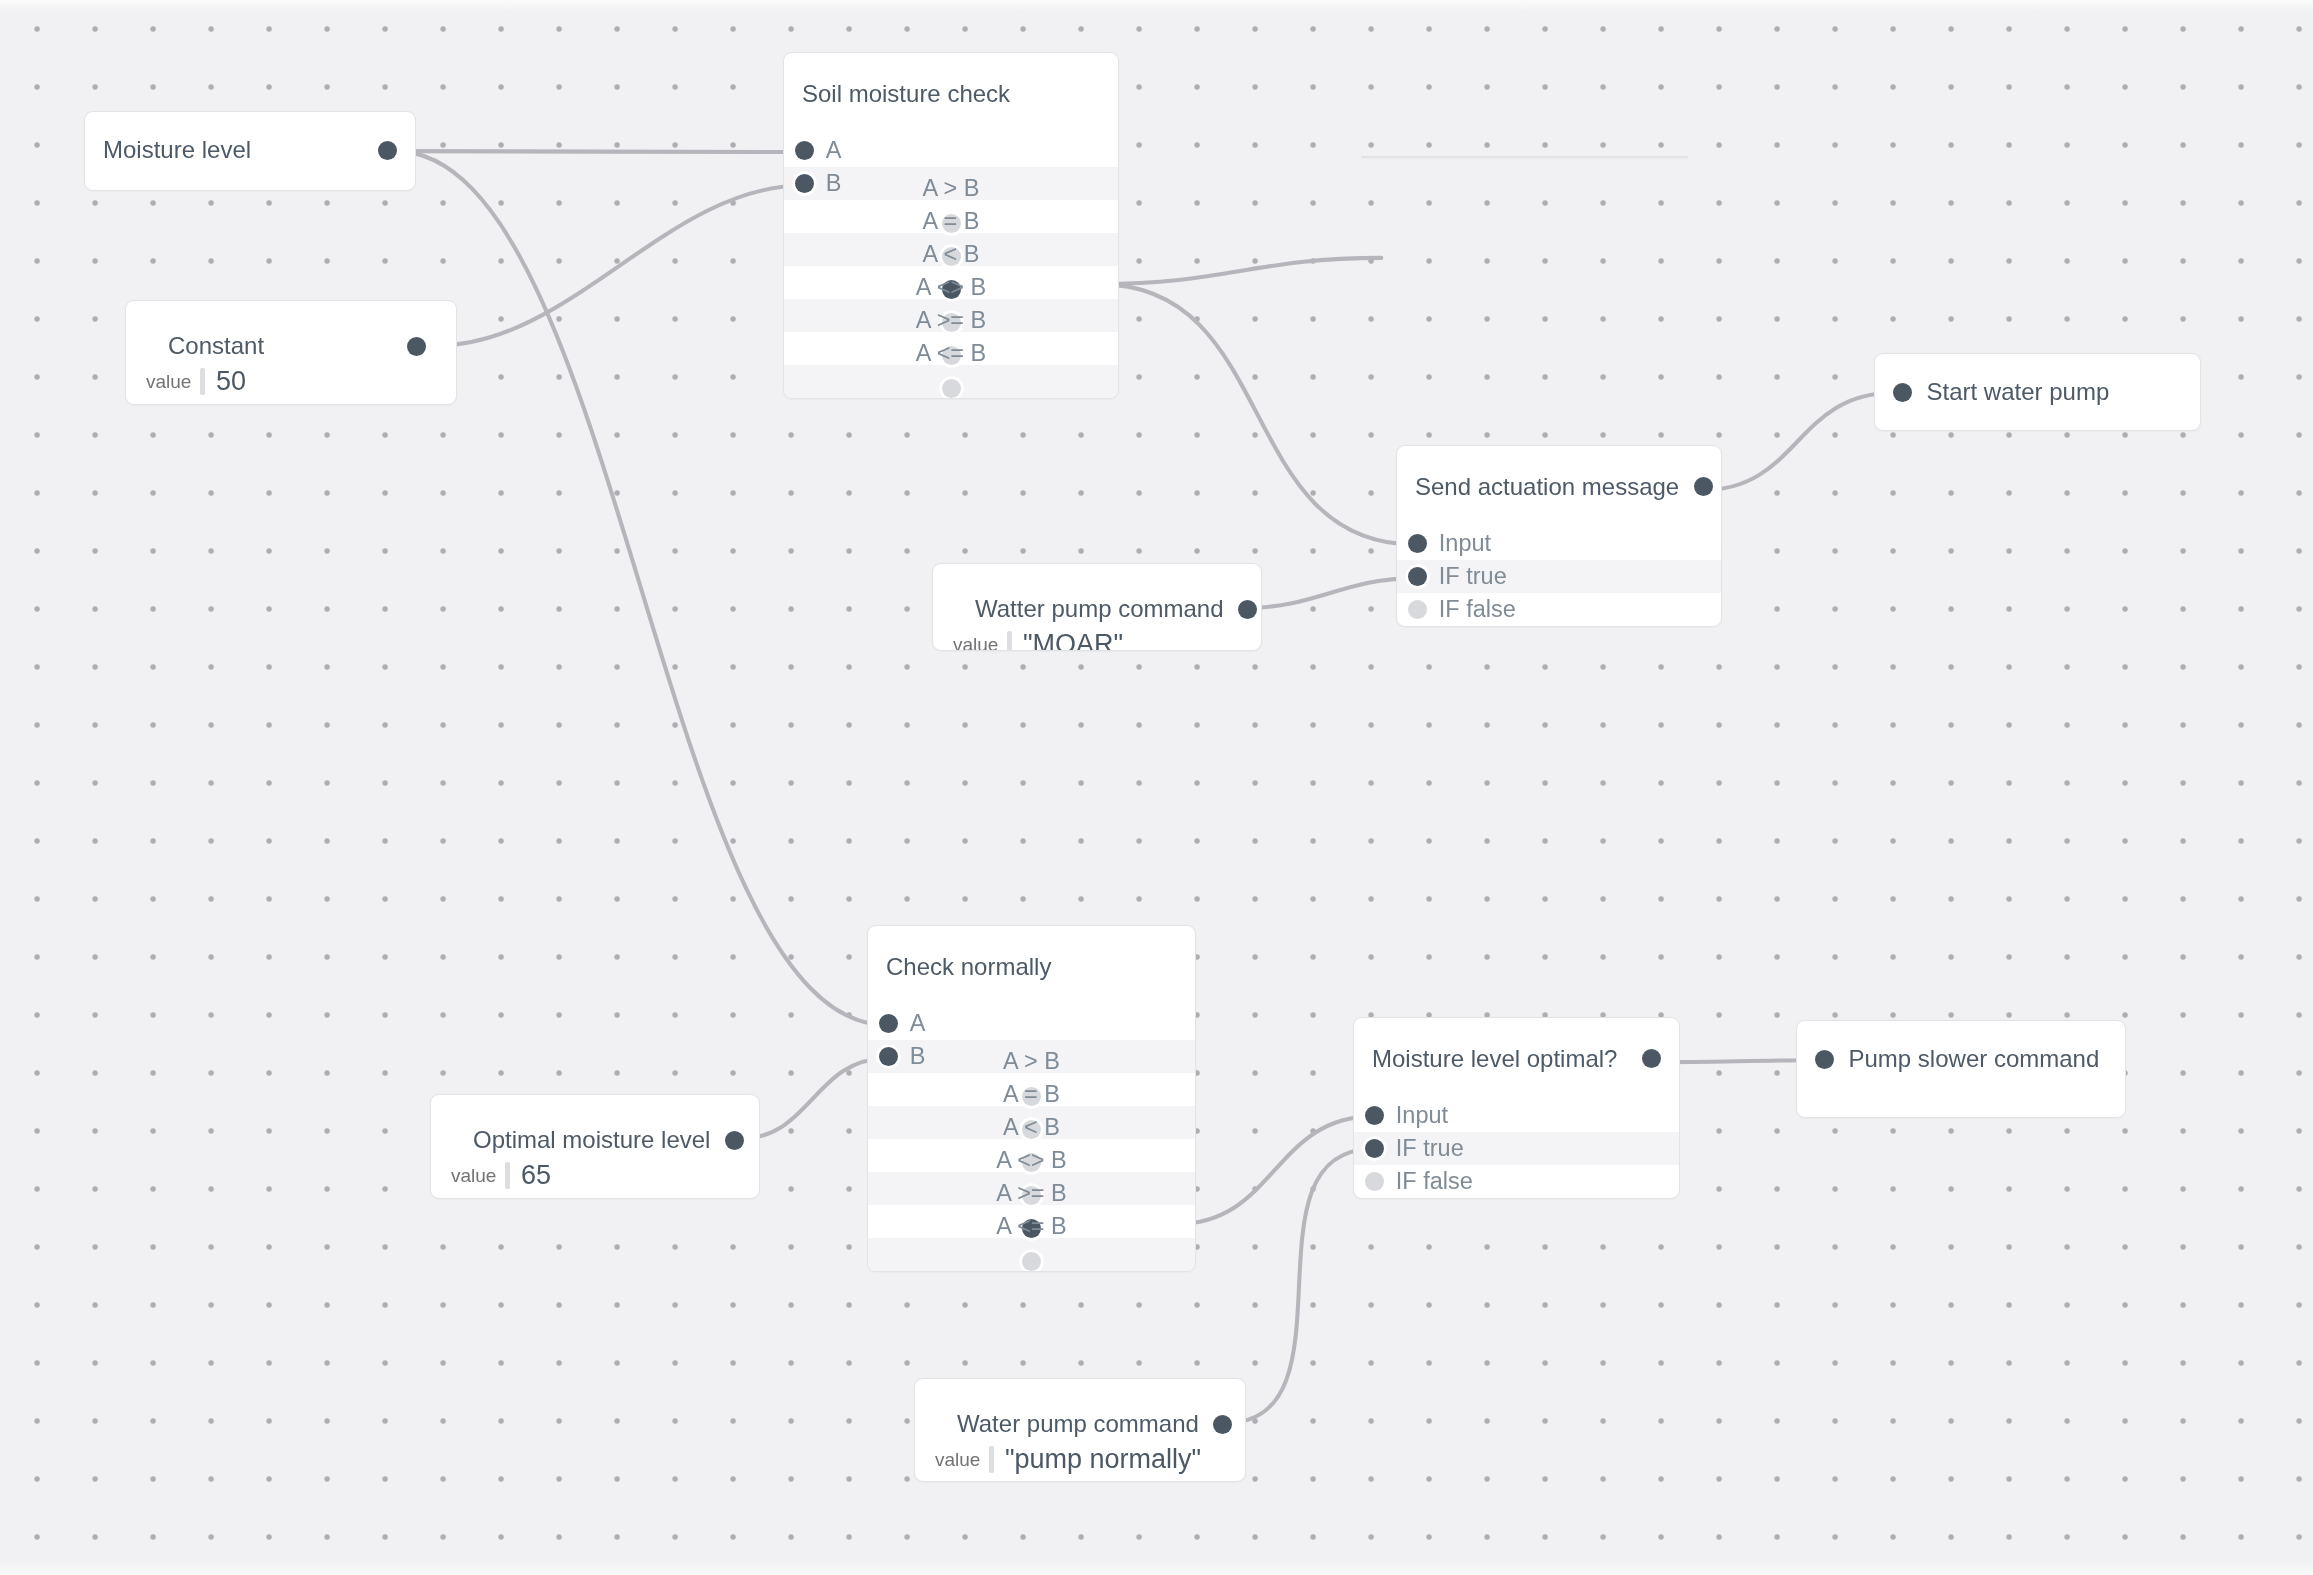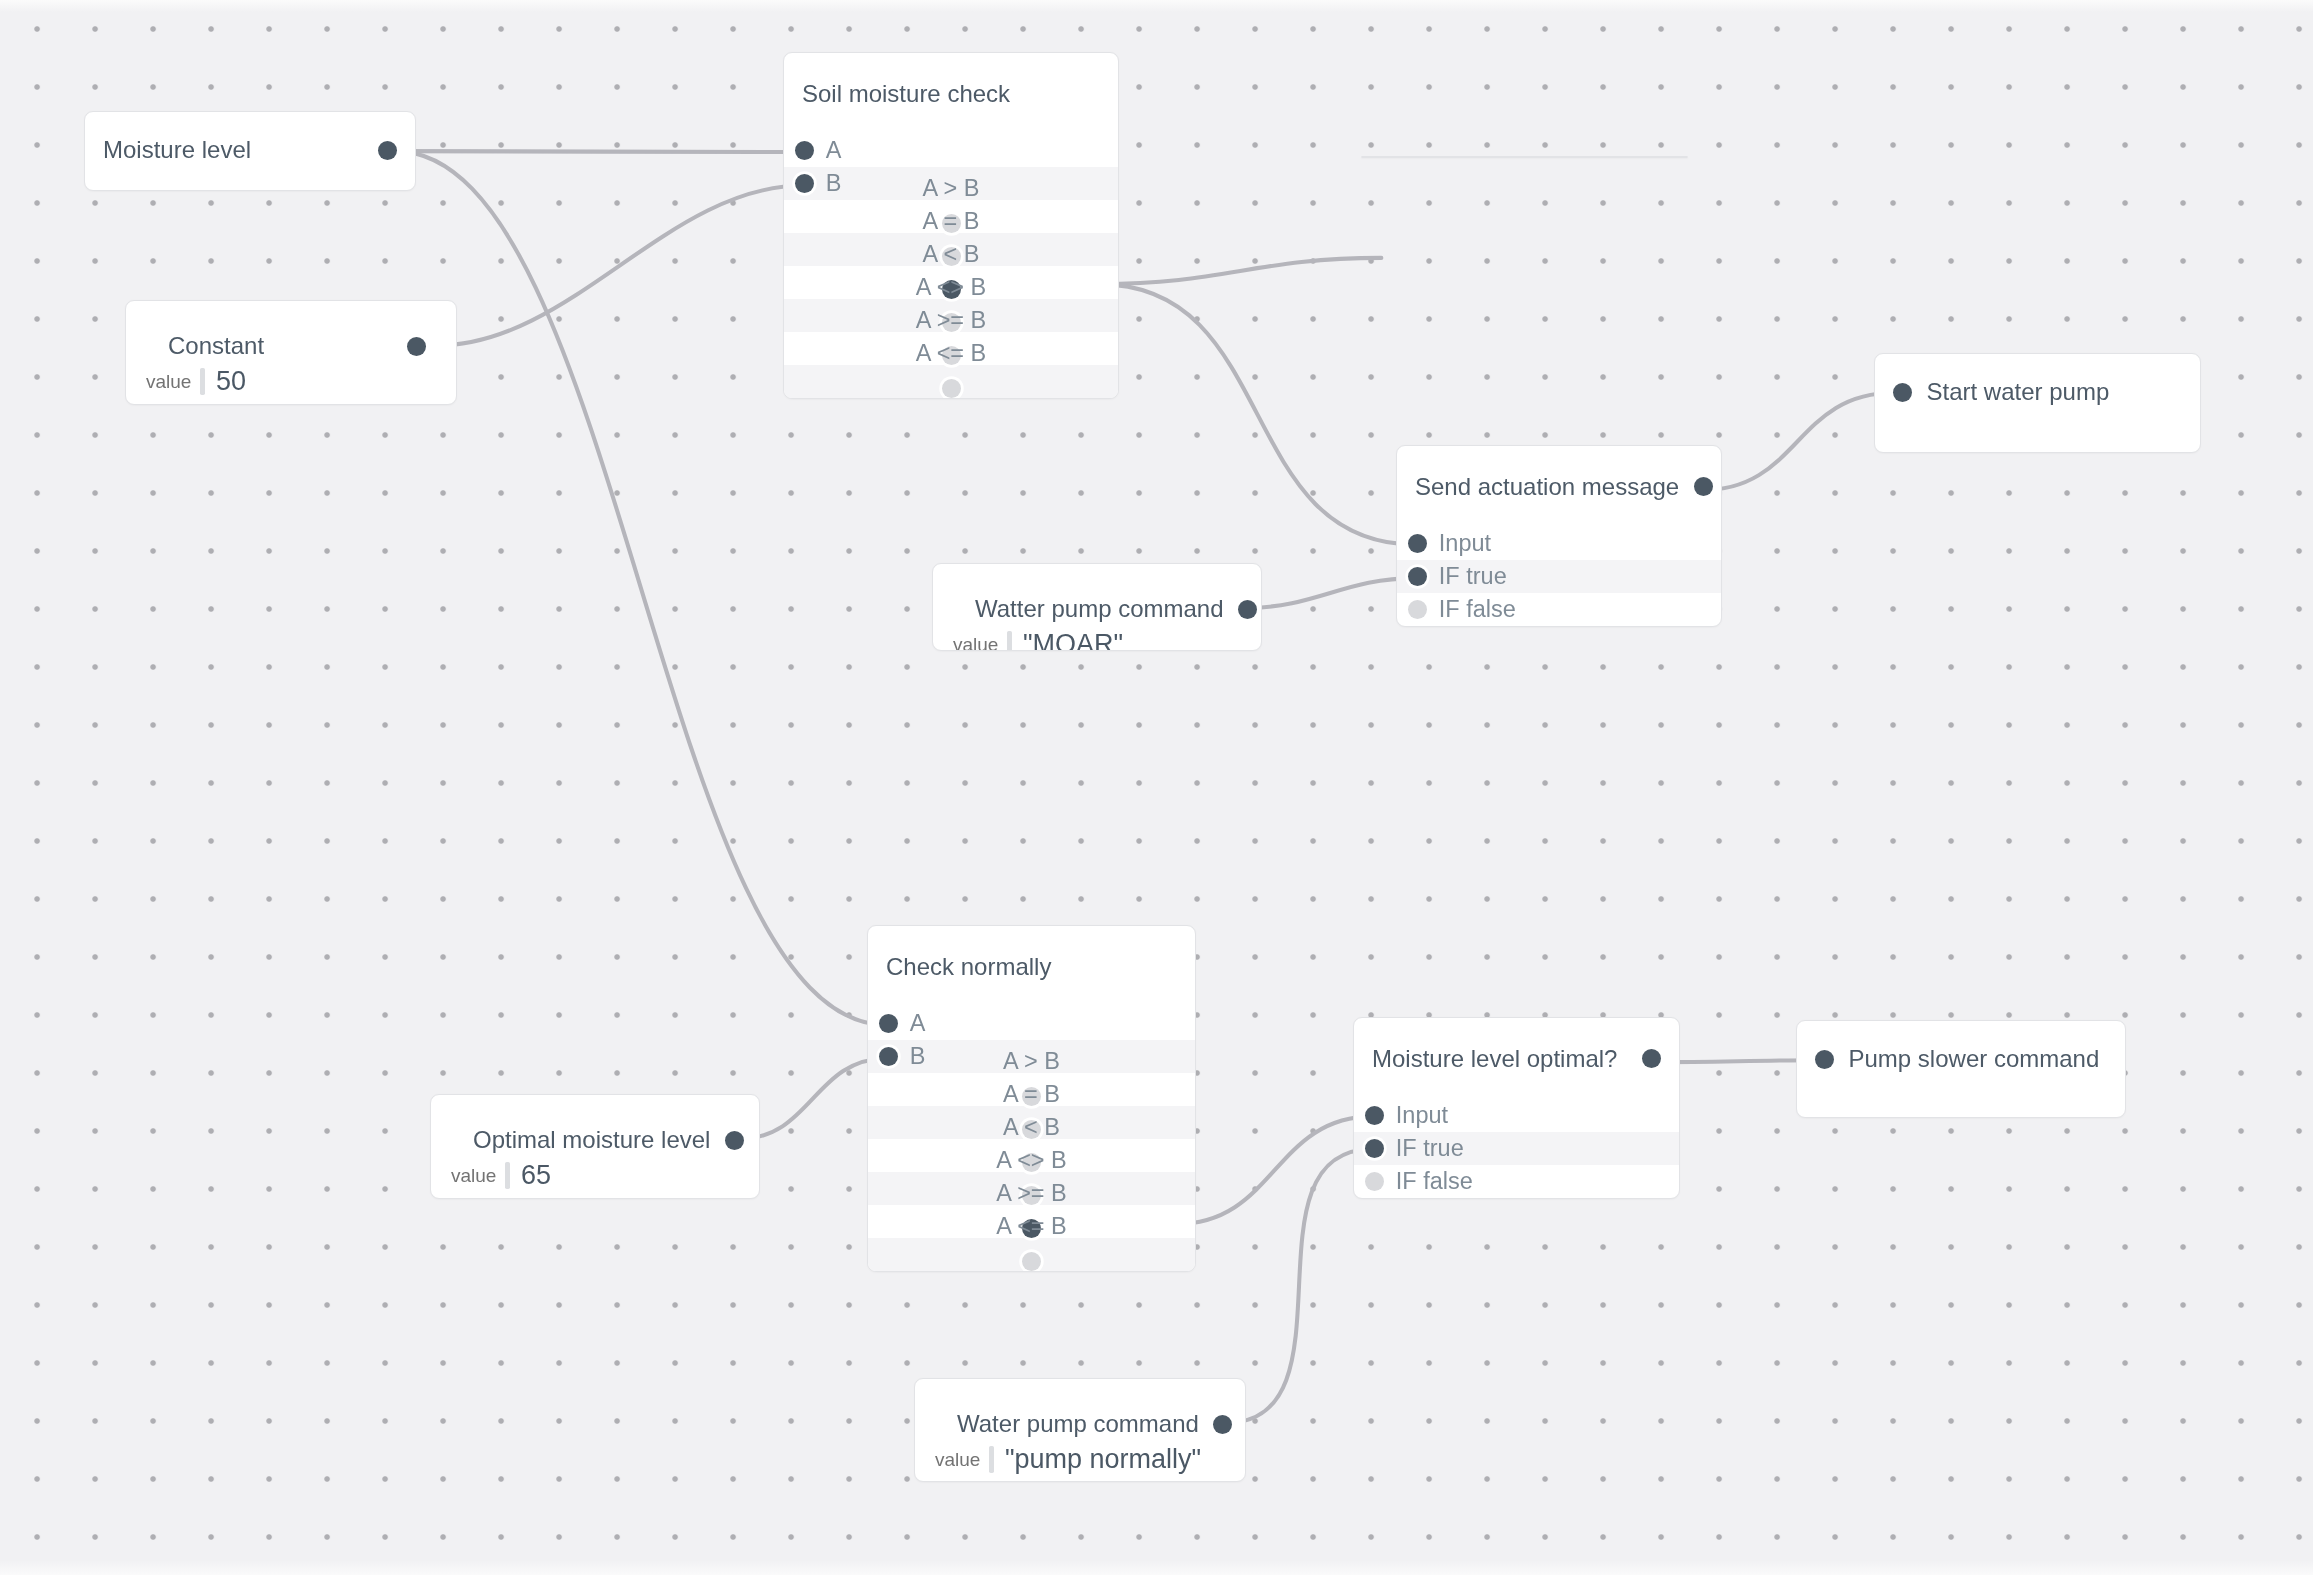--- a/index.html
+++ b/index.html
@@ -38,21 +38,21 @@
   .vlabel{font-size:19px;color:#737373;}
   .vbar{width:4.5px;height:27px;background:#dcdee1;border-radius:1.8px;margin:0 11px 0 9px;}
   .vtext{font-size:27px;color:#4b5865;white-space:nowrap;}
   
   #n0{left:84px;top:111px;width:332px;height:80px;}
   #n1{left:125px;top:300px;width:332px;height:105px;}
   #n2{left:783px;top:52px;width:336px;}
   #n3{left:1361px;top:156px;width:327px;}
   #n4{left:932px;top:563px;width:330px;height:88px;}
   #n5{left:1396px;top:445px;width:326px;}
-  #n6{left:1874px;top:353px;width:327px;height:100px;}
+  #n6{left:1874px;top:353px;width:327px;height:78px;}
   #n7{left:867px;top:925px;width:329px;}
   #n8{left:430px;top:1094px;width:330px;height:105px;}
   #n9{left:1353px;top:1017px;width:327px;}
   #n10{left:1796px;top:1020px;width:330px;height:98px;}
   #n11{left:914px;top:1378px;width:332px;height:104px;}
 </style>
 </head>
 <body>
 
 <svg id="wires" width="2314" height="1576" viewBox="0 0 2558 1742">

